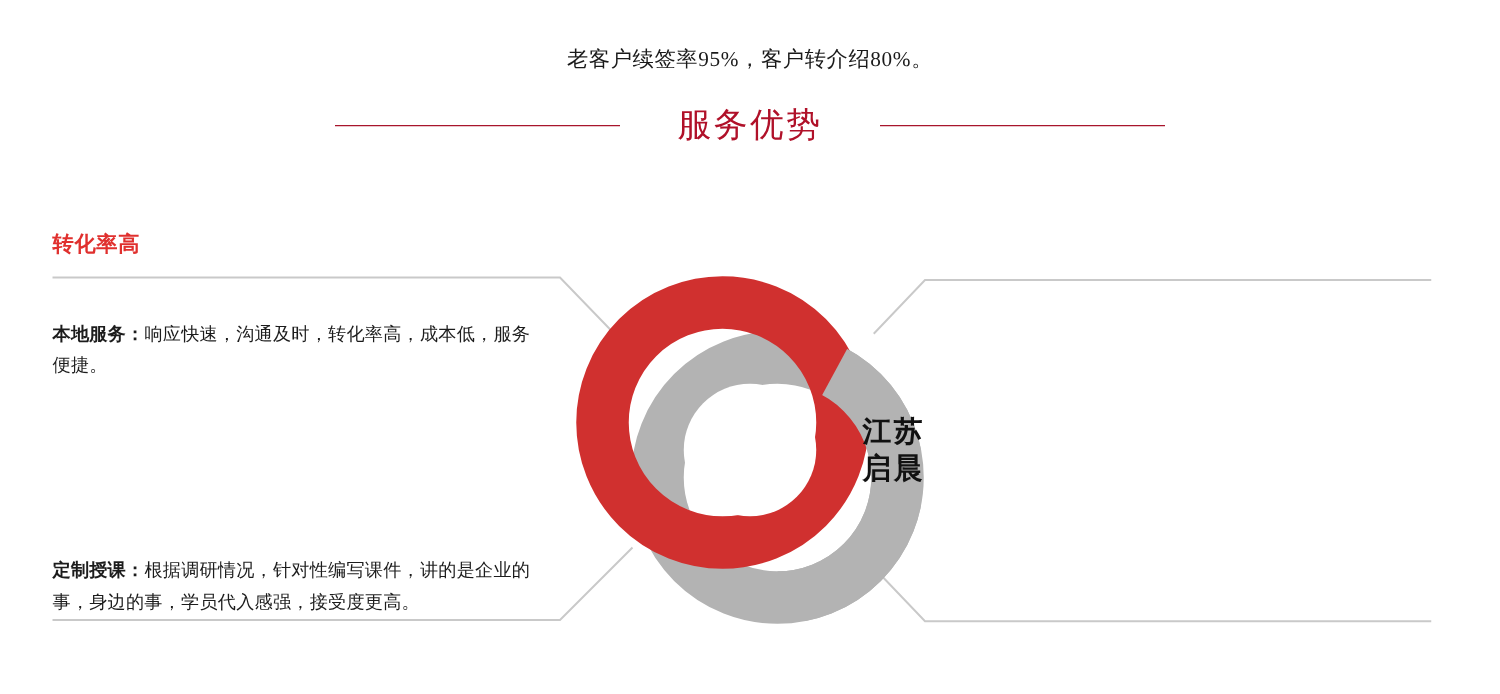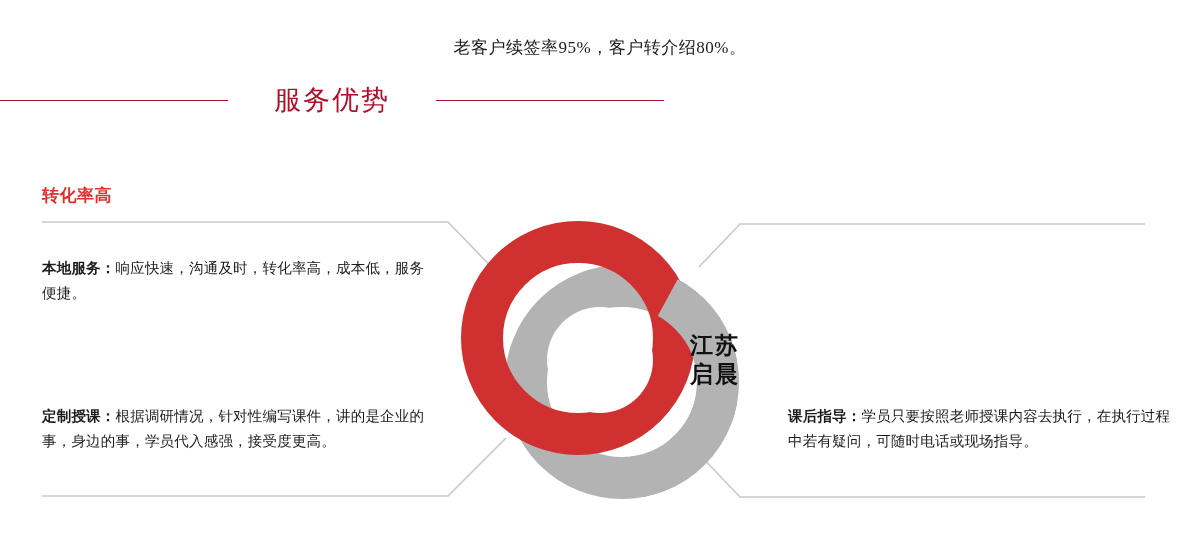--- a/index.html
+++ b/index.html
@@ -33,20 +33,21 @@
   }
 
   
   .title-row {
     position: absolute;
     top: 82px;
     left: 0;
     width: 1200px;
     display: flex;
     align-items: center;
+    justify-content: center;
   }
   .title-rule {
     width: 228px;
     height: 1px;
     background: #a8152c;
   }
   .title-rule.left { margin-right: 46px; }
   .title-rule.right { margin-left: 46px; }
   .title-text {
     font-size: 27px;
@@ -84,20 +85,21 @@
     letter-spacing: 0.5px;
   }
   .quad-tr .quad-heading,
   .quad-br .quad-heading { text-align: right; }
 
   .quad-body {
     font-size: 14.5px;
     color: #1c1c1c;
     line-height: 1.72;
     letter-spacing: 0.2px;
+    margin-top: 41px;
   }
   .quad-body b {
     font-weight: bold;
   }
 
   .quad-tl .quad-body { margin-top: 50px; }
   .quad-tr .quad-body { margin-top: 33px; }
 
   
   .rings {
@@ -193,20 +195,14 @@
   <div class="quad quad-tr">
   </div>
 
   <div class="quad quad-bl">
     <div class="quad-body">
       <b>定制授课：</b><span>根据调研情况，针对性编写课件，讲的是企业的事，身边的事，学员代入感强，接受度更高。</span>
     </div>
 
   </div>
 
-  <div class="quad quad-br">
-    <div class="quad-body">
-      <b>课后指导：</b><span>学员只要按照老师授课内容去执行，在执行过程中若有疑问，可随时电话或现场指导。</span>
-    </div>
-
-  </div>
 
 </div>
 
 </body></html>

